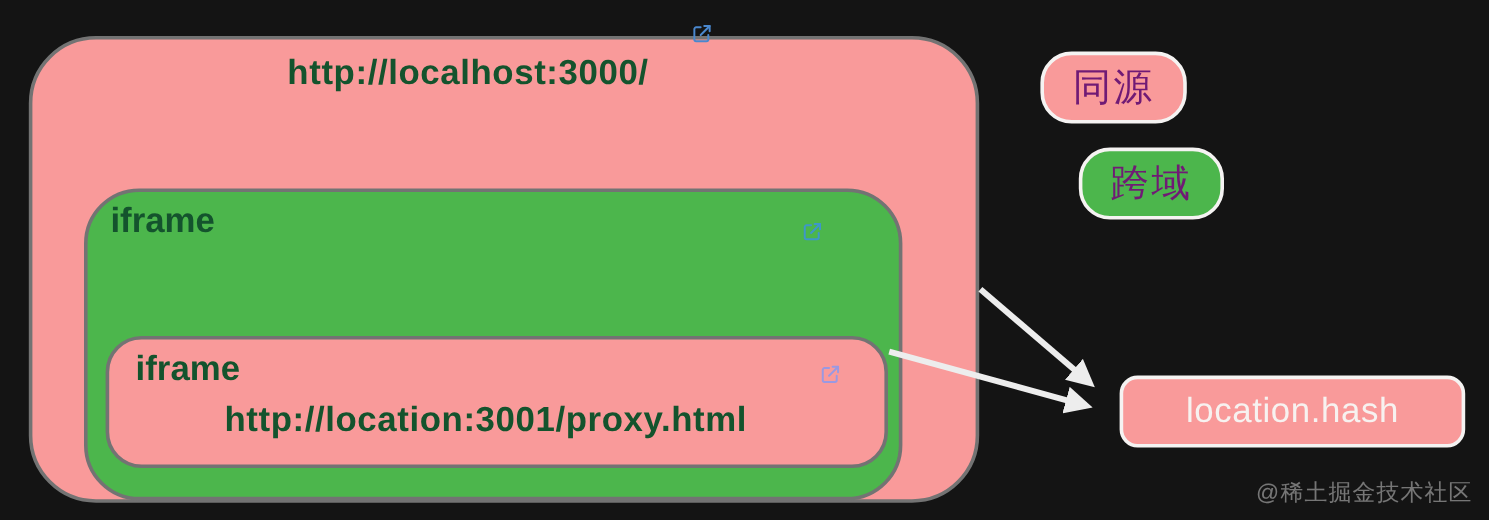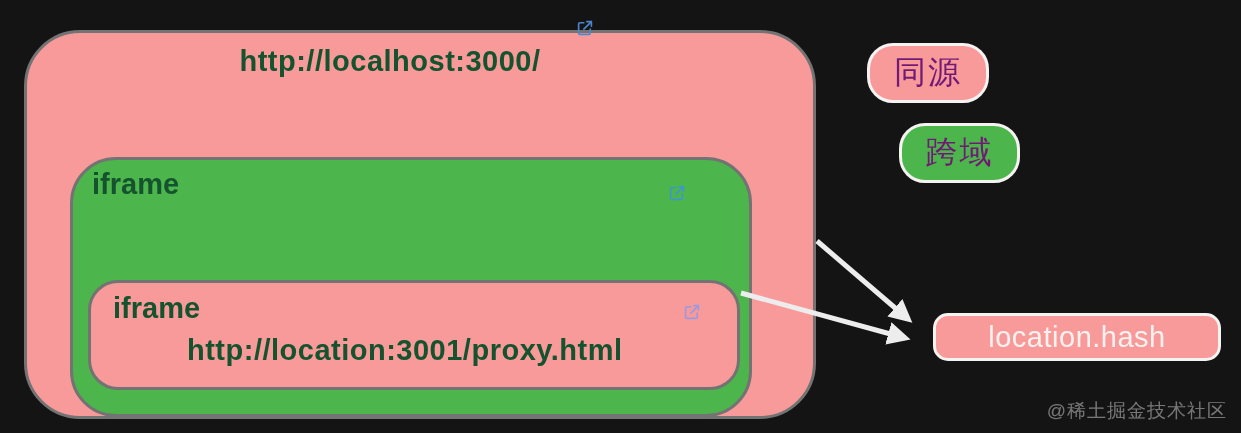--- a/index.html
+++ b/index.html
@@ -90,21 +90,21 @@
     justify-content: center;
     letter-spacing: 2px;
   }
   .badge-same { left: 867px; top: 43px;  width: 122px; height: 60px; background: #f99a9a; }
   .badge-cross{ left: 899px; top: 123px; width: 121px; height: 60px; background: #4cb64c; }
 
   
   .hash-node {
     position: absolute;
     left: 933px; top: 313px;
-    width: 288px; height: 48px;
+    width: 288px; height: 60px;
     background: #f99a9a;
     border: 3px solid #f5f3f2;
     border-radius: 15px;
     color: #f7f2f0;
     font-size: 29px;
     display: flex;
     align-items: center;
     justify-content: center;
     letter-spacing: 0.5px;
   }

